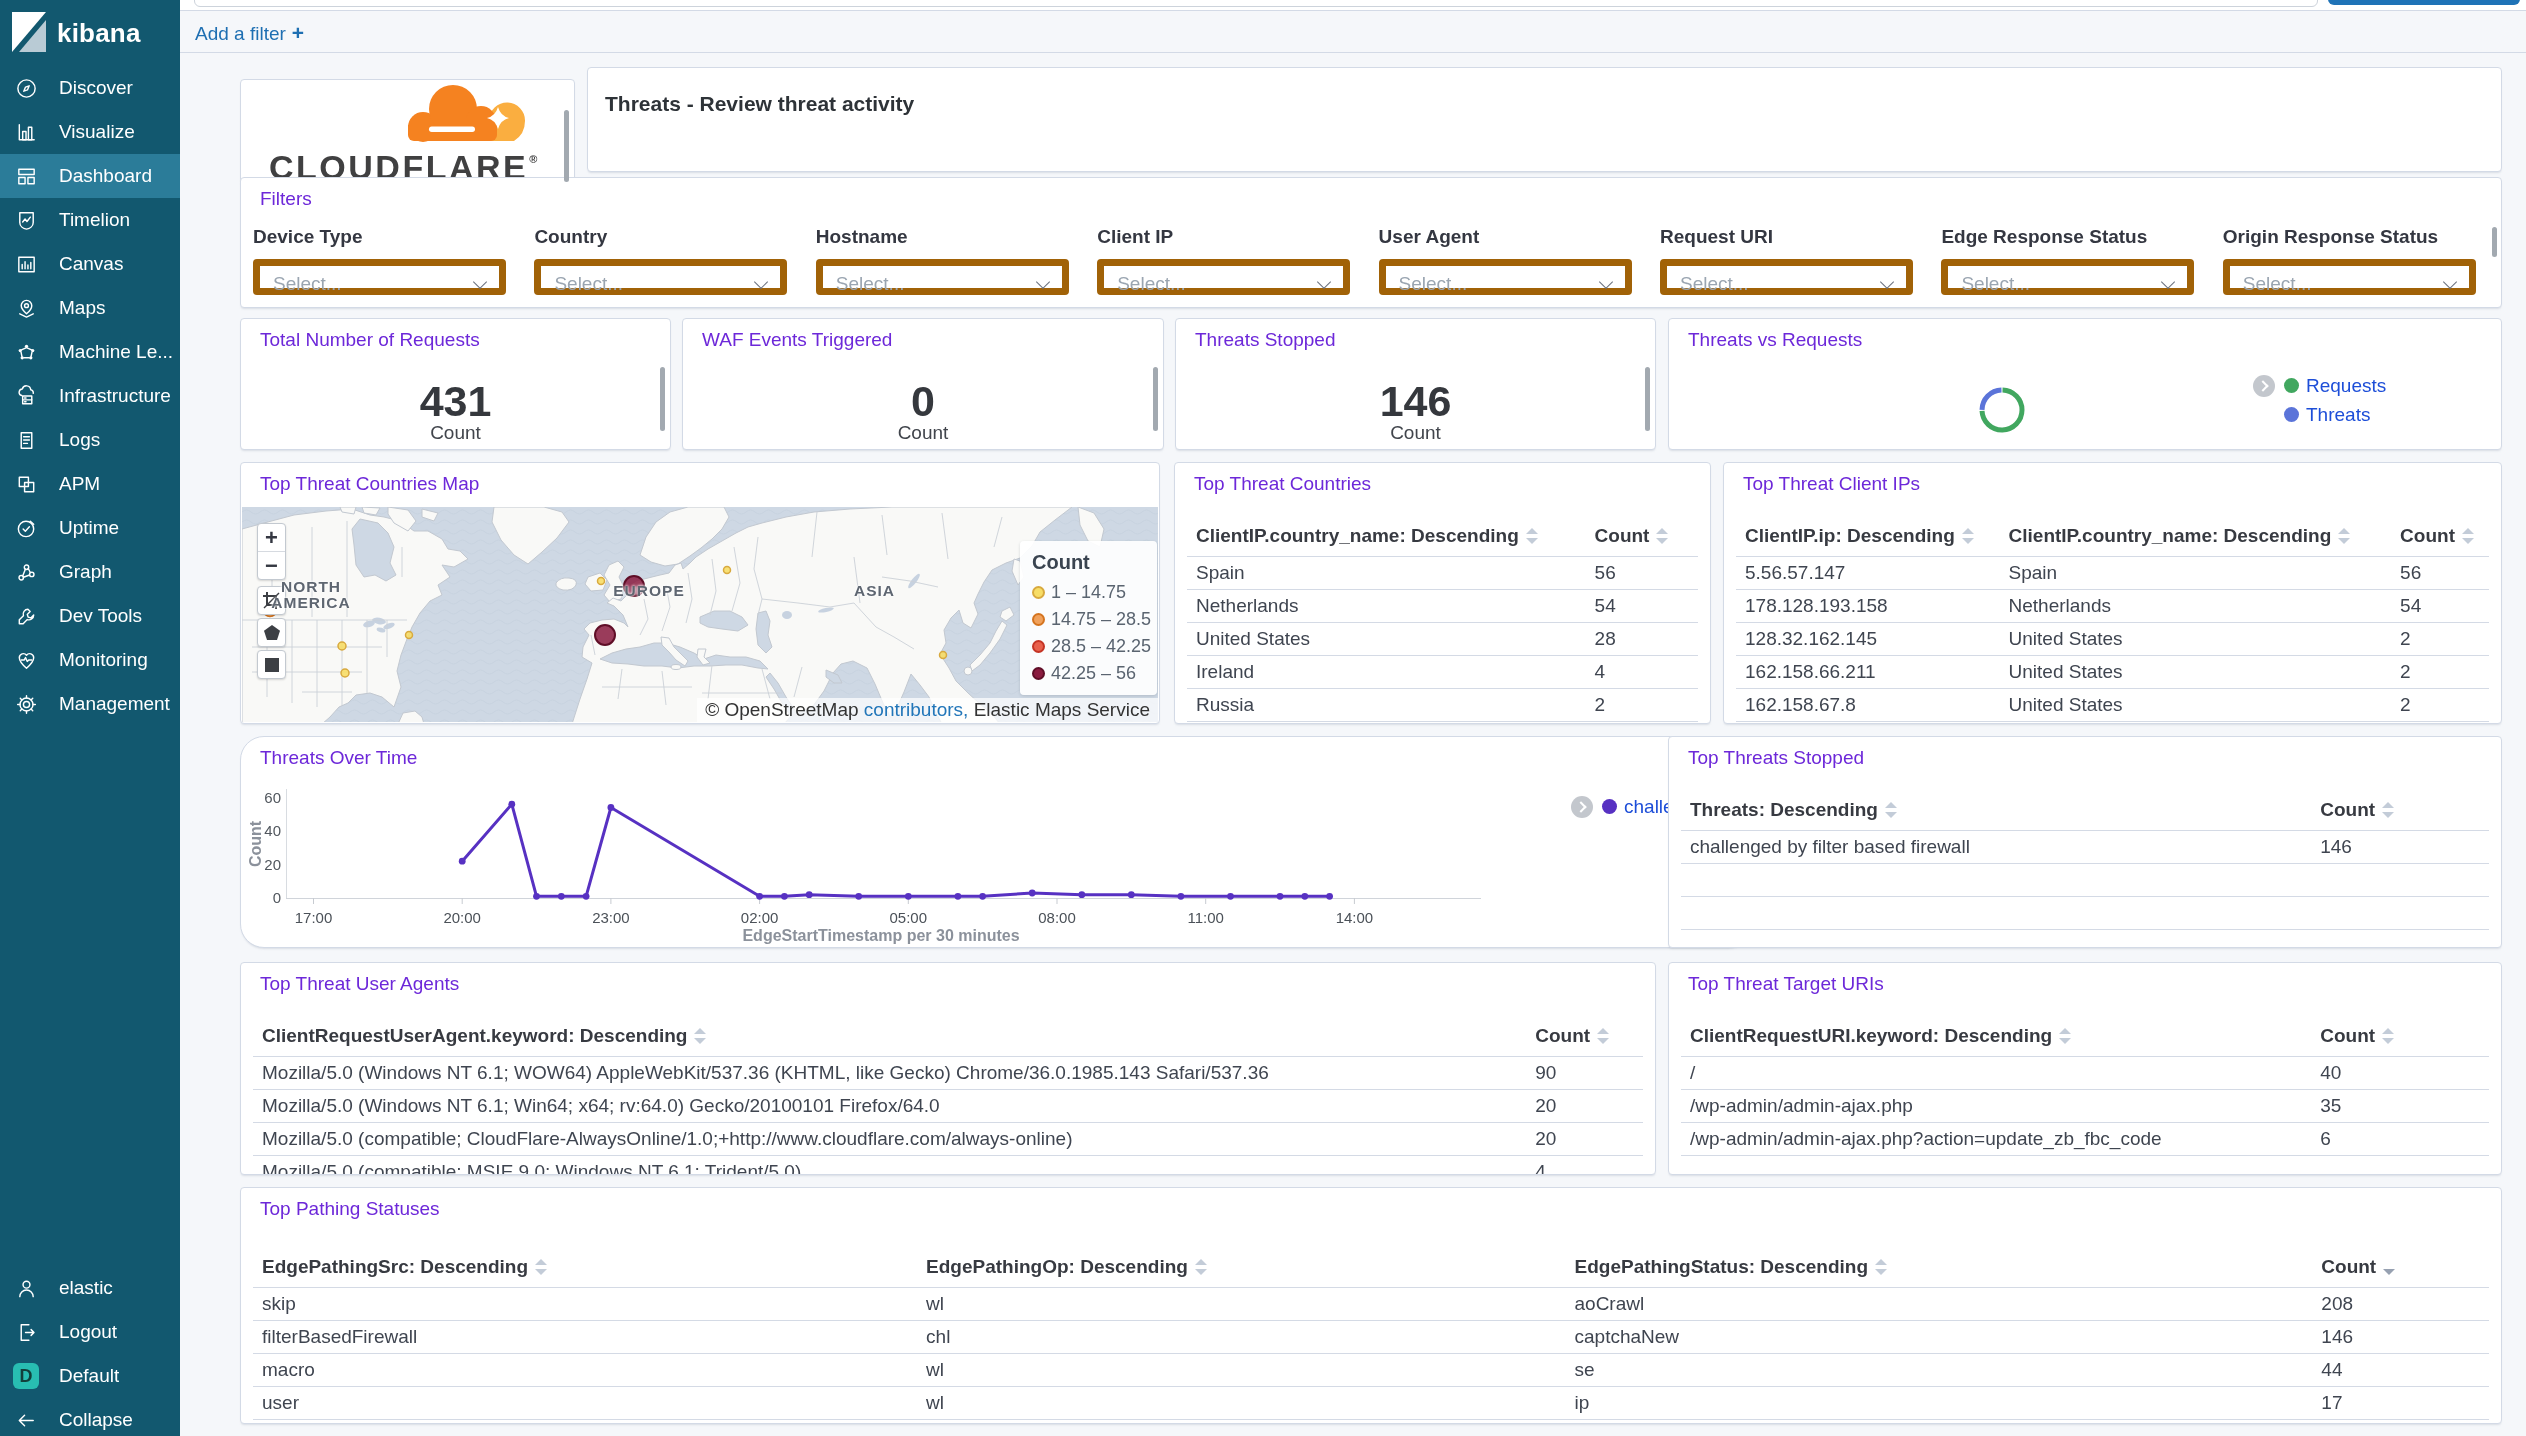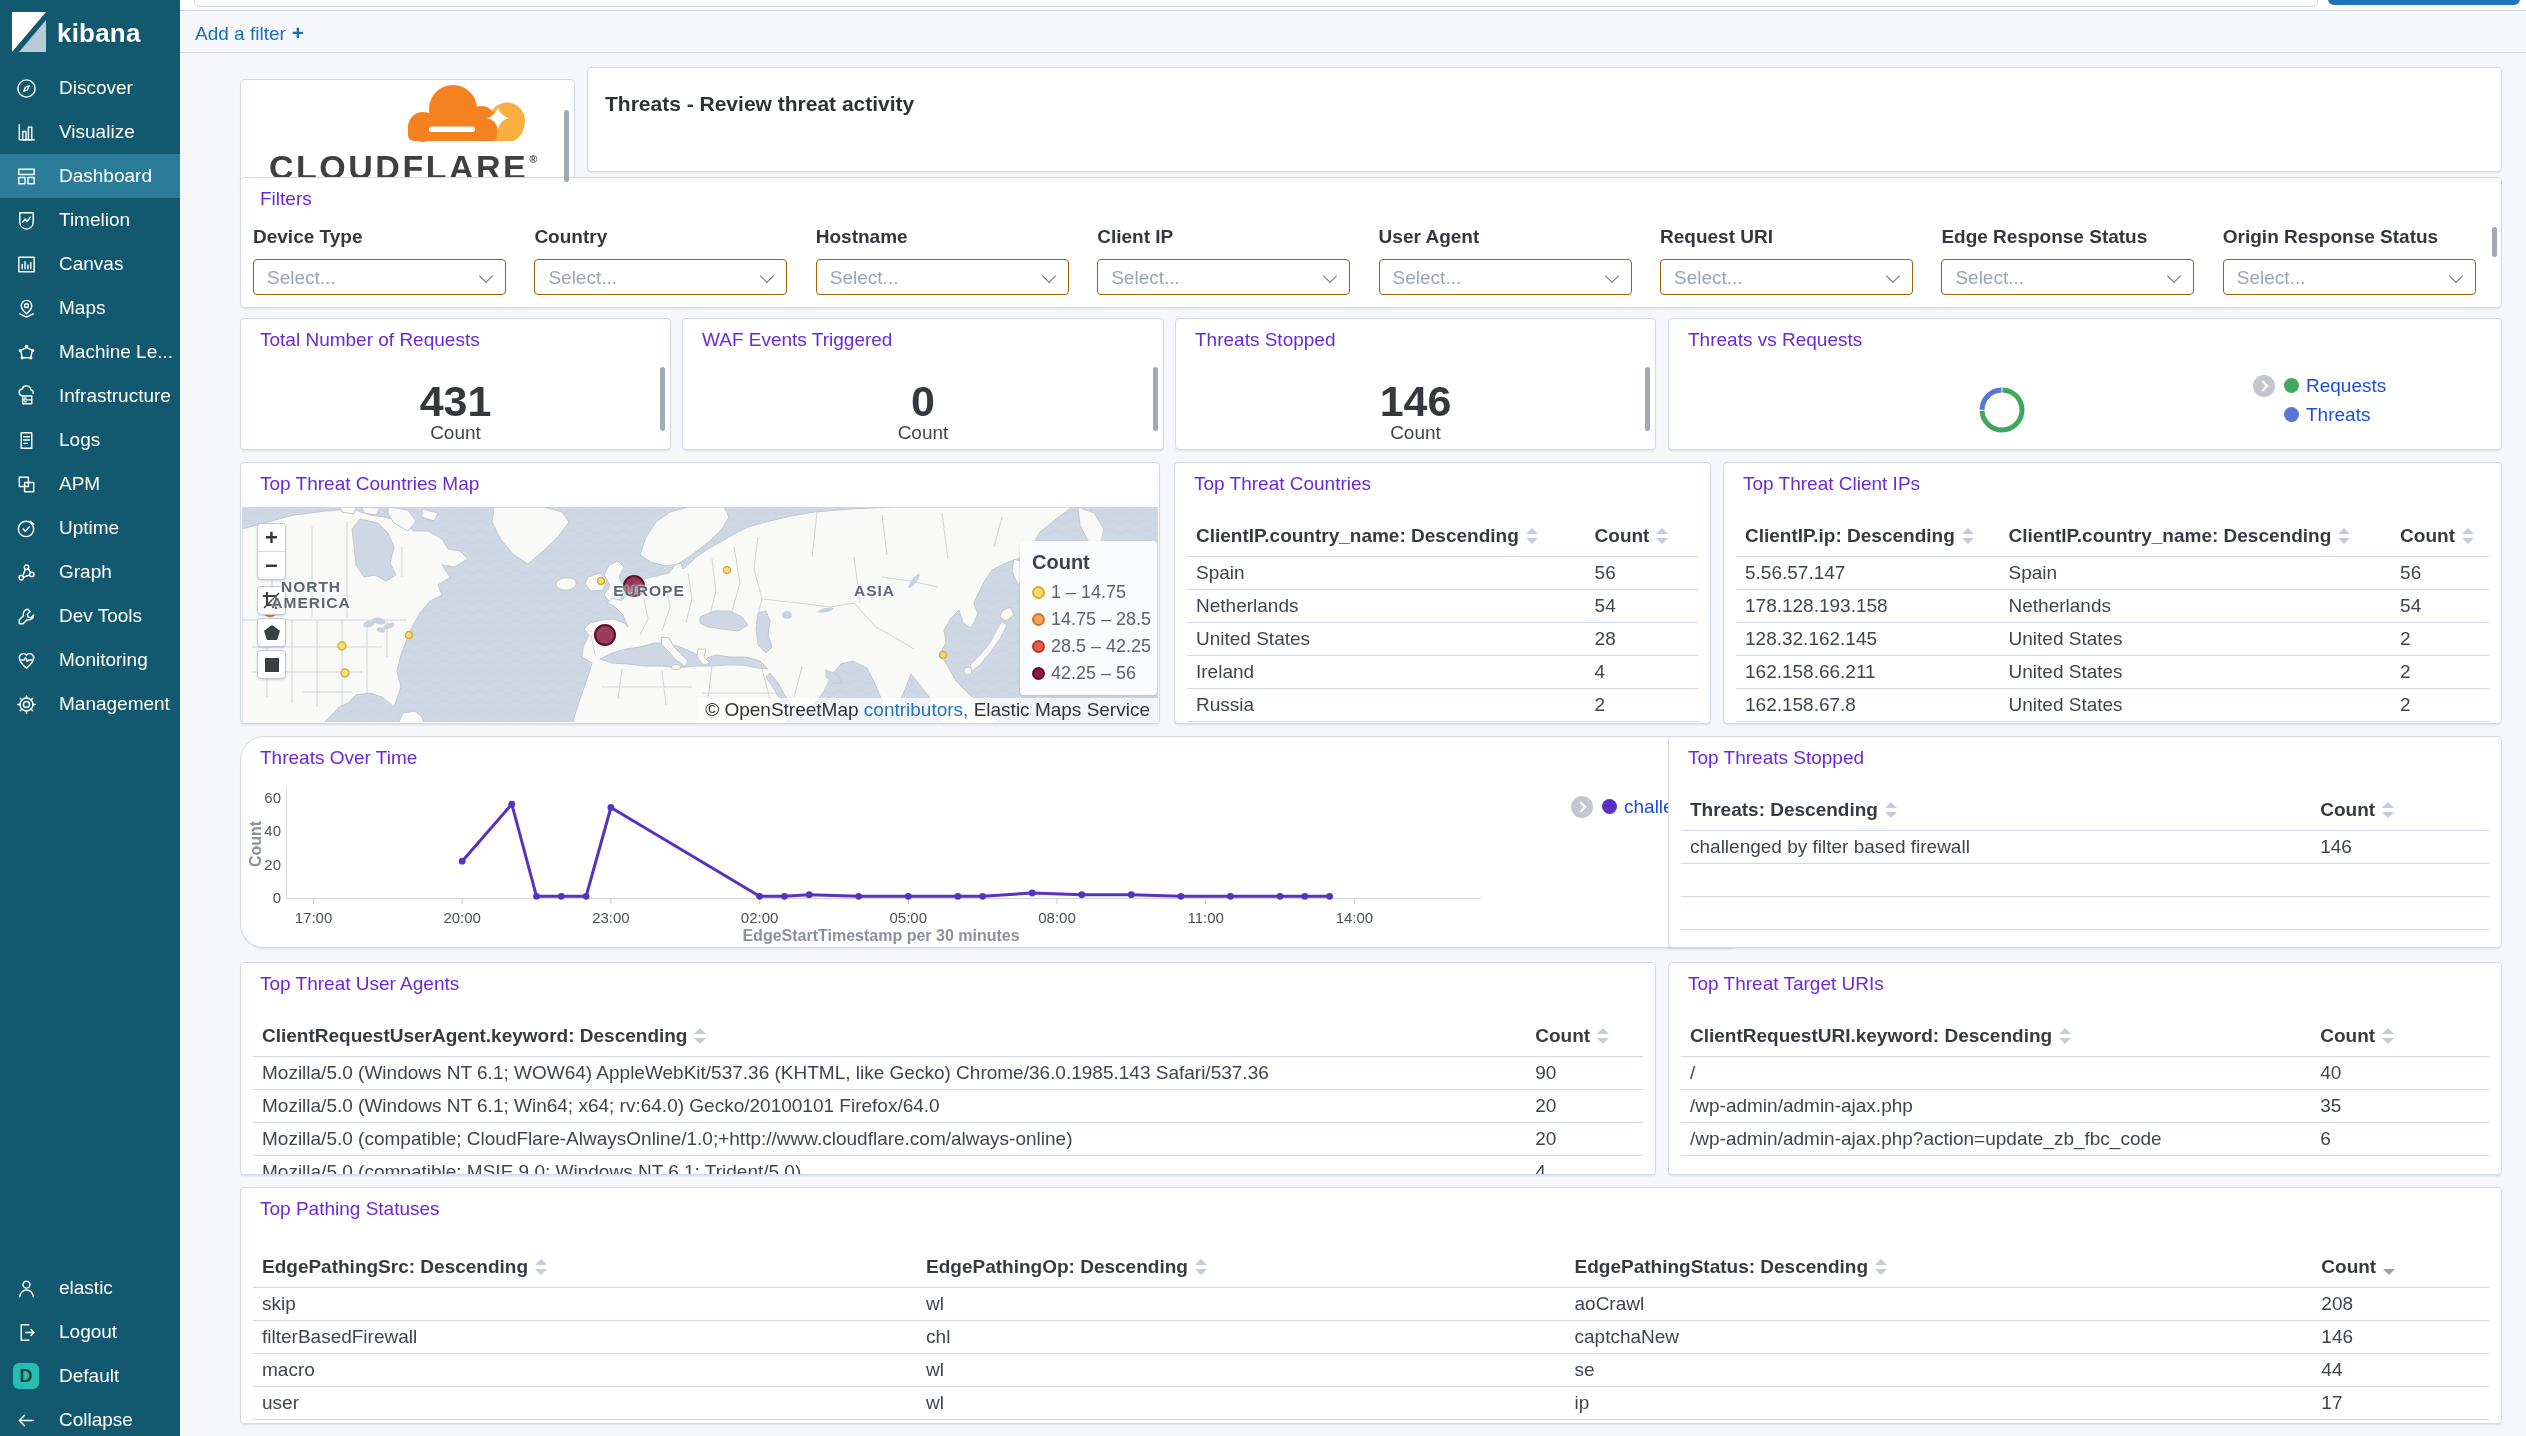--- a/index.html
+++ b/index.html
@@ -39,21 +39,21 @@
   
   #p-logo-inner { position:absolute; inset:0; }
   .cf-cloud { position:absolute; left:160px; top:3px; }
   .cf-word { position:absolute; left:28px; top:68px; font-size:34px; font-weight:700; letter-spacing:2.5px; color:#404041; }
   .cf-reg { font-size:11px; vertical-align:16px; letter-spacing:0; margin-left:1px; }
   #dash-title { position:absolute; left:17px; top:24px; font-size:21px; font-weight:700; color:#2E3338; }
 
   
   .ffield { position:absolute; width:253px; top:48px; }
   .flabel { font-size:19px; font-weight:700; color:#343741; }
-  .fselect { margin-top:11px; height:36px; border:1px solid #a16207; border-radius:4px; background:#fff; position:relative; cursor:pointer; }
+  .fselect { margin-top:11px; height:36px; border:7px solid #a16207; border-radius:4px; background:#fff; position:relative; cursor:pointer; }
   .fselect .sel-placeholder { position:absolute; left:13px; top:7px; font-size:19px; color:#9AA5B1; }
   .fselect .chev { position:absolute; right:14px; top:11px; width:10px; height:10px; border-right:1.8px solid #69707D; border-bottom:1.8px solid #69707D; transform:rotate(45deg); }
 
   
   .metric-body { position:absolute; left:0; right:0; top:58px; text-align:center; }
   .metric-value { font-size:43px; font-weight:700; color:#35383D; line-height:48px; }
   .metric-label { font-size:19px; color:#41454C; line-height:20px; margin-top:-2px; }
 
   
   .legend { position:absolute; font-size:19px; color:#1d4ed8; }

